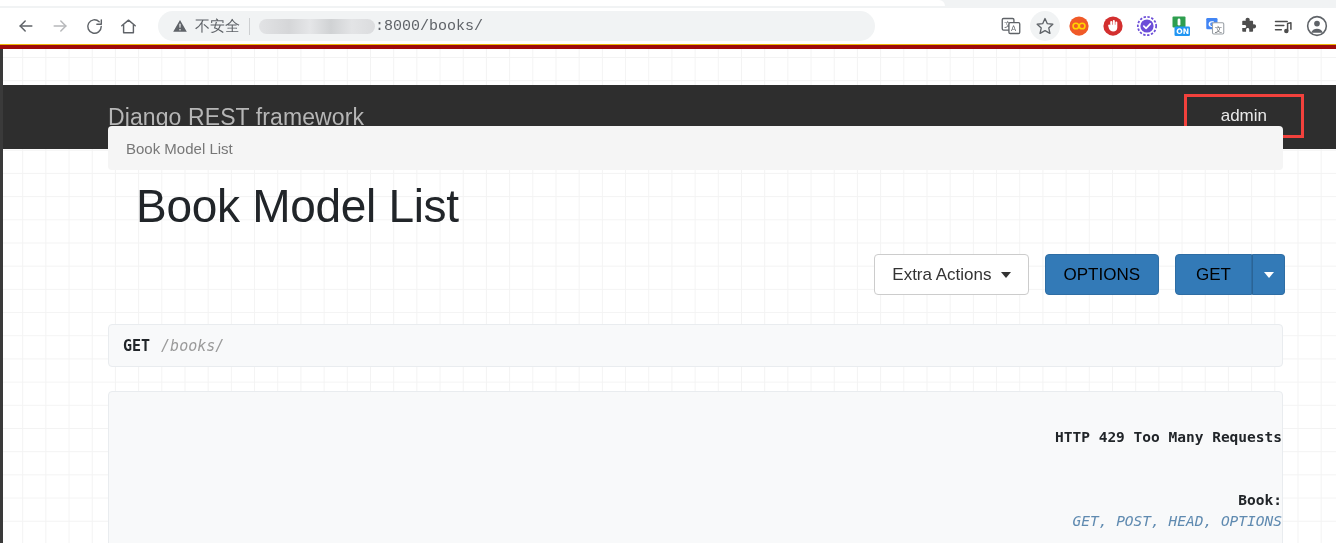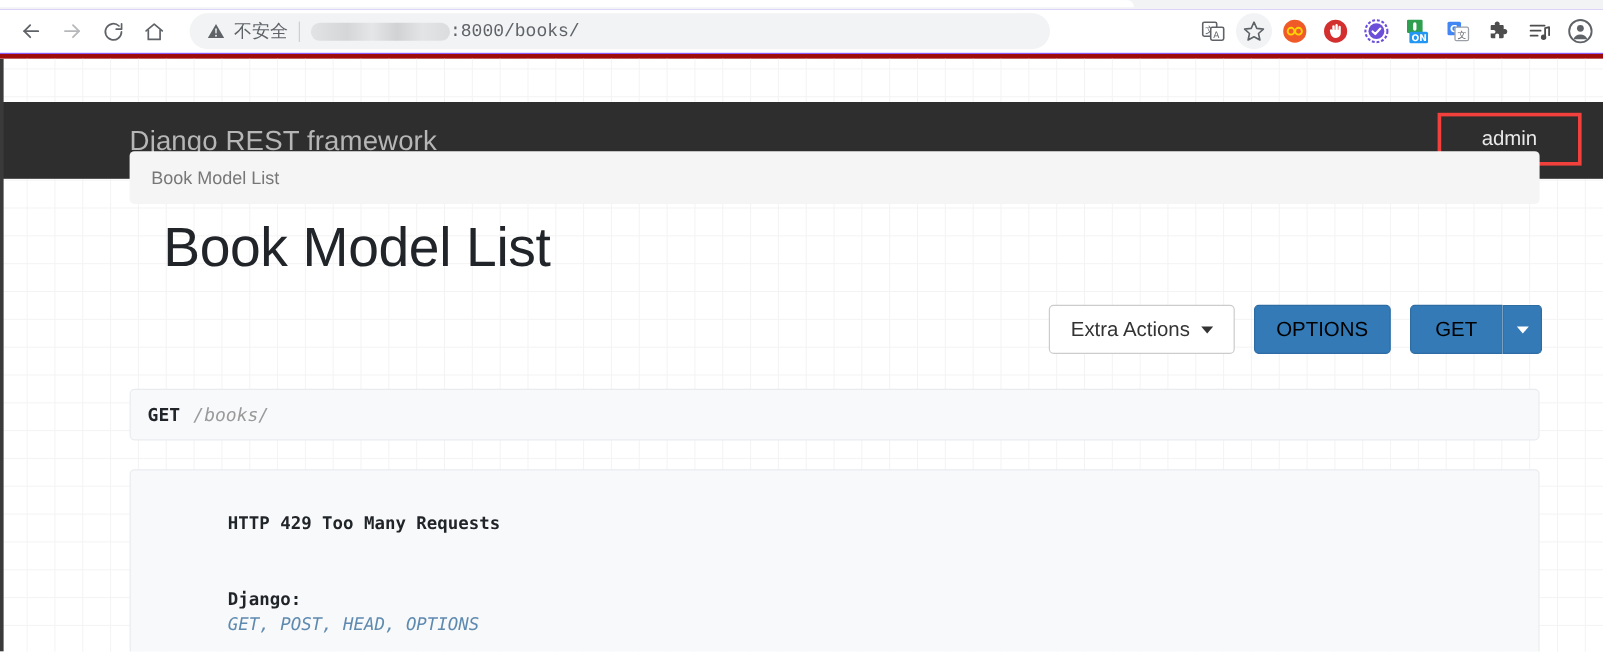--- a/index.html
+++ b/index.html
@@ -11,21 +11,21 @@
     background: #ffffff;
     font-family: "Liberation Sans", sans-serif;
   }
 
   
   .browser-chrome {
     position: absolute;
     top: 0; left: 0;
     width: 1336px;
     height: 46px;
-    background: #8b5cf6;
+    background: #eab308;
   }
   .tabstrip-sliver {
     position: absolute;
     top: 0; left: 0;
     width: 1336px;
     height: 8px;
     background: #f1f3f4;
   }
   .tabstrip-sliver::before {
     content: "";
@@ -148,21 +148,21 @@
   }
   .brand {
     margin-left: 108px;
     font-size: 23px;
     color: #b6b6b6;
     font-weight: 400;
     letter-spacing: .1px;
   }
   .admin-wrap {
     position: absolute;
-    right: 18px;
+    right: 32px;
     top: 9px;
     padding: 9px 34px;
     border: 3px solid #f2413c;
     display: flex;
     align-items: center;
   }
   .admin-label {
     font-size: 17px;
     color: #e9e9e9;
   }
@@ -291,20 +291,21 @@
     background: #f8f9fa;
     border: 1px solid #e9ecef;
     border-radius: 4px 4px 0 0;
     padding: 14px 0 0 11px;
     overflow: hidden;
   }
   .resp-line {
     font-size: 14.5px;
     line-height: 21px;
     white-space: pre;
+    text-align: right;
   }
   .hdr-name { font-weight: bold; color: #212529; }
   .hdr-value { color: #5f8ab0; font-style: italic; }
 
   .watermark {
     position: absolute;
     right: 4px;
     bottom: 9px;
     font-size: 13px;
     color: #eceef0;
@@ -498,21 +499,21 @@
       <span class="mono req-path">/books/</span>
     </div>
 
     <div class="resp-panel">
 
       <div class="resp-line mono">
         <span class="hdr-name">HTTP 429 Too Many Requests</span>
       </div>
 
       <div class="resp-line mono">
-        <span class="hdr-name">Django:</span>
+        <span class="hdr-name">Book:</span>
         <span class="hdr-value">GET, POST, HEAD, OPTIONS</span>
       </div>
 
     </div>
 
     <div class="watermark">https://blog.csdn.net/yuanfate</div>
 
   </div>
 </div>
 

